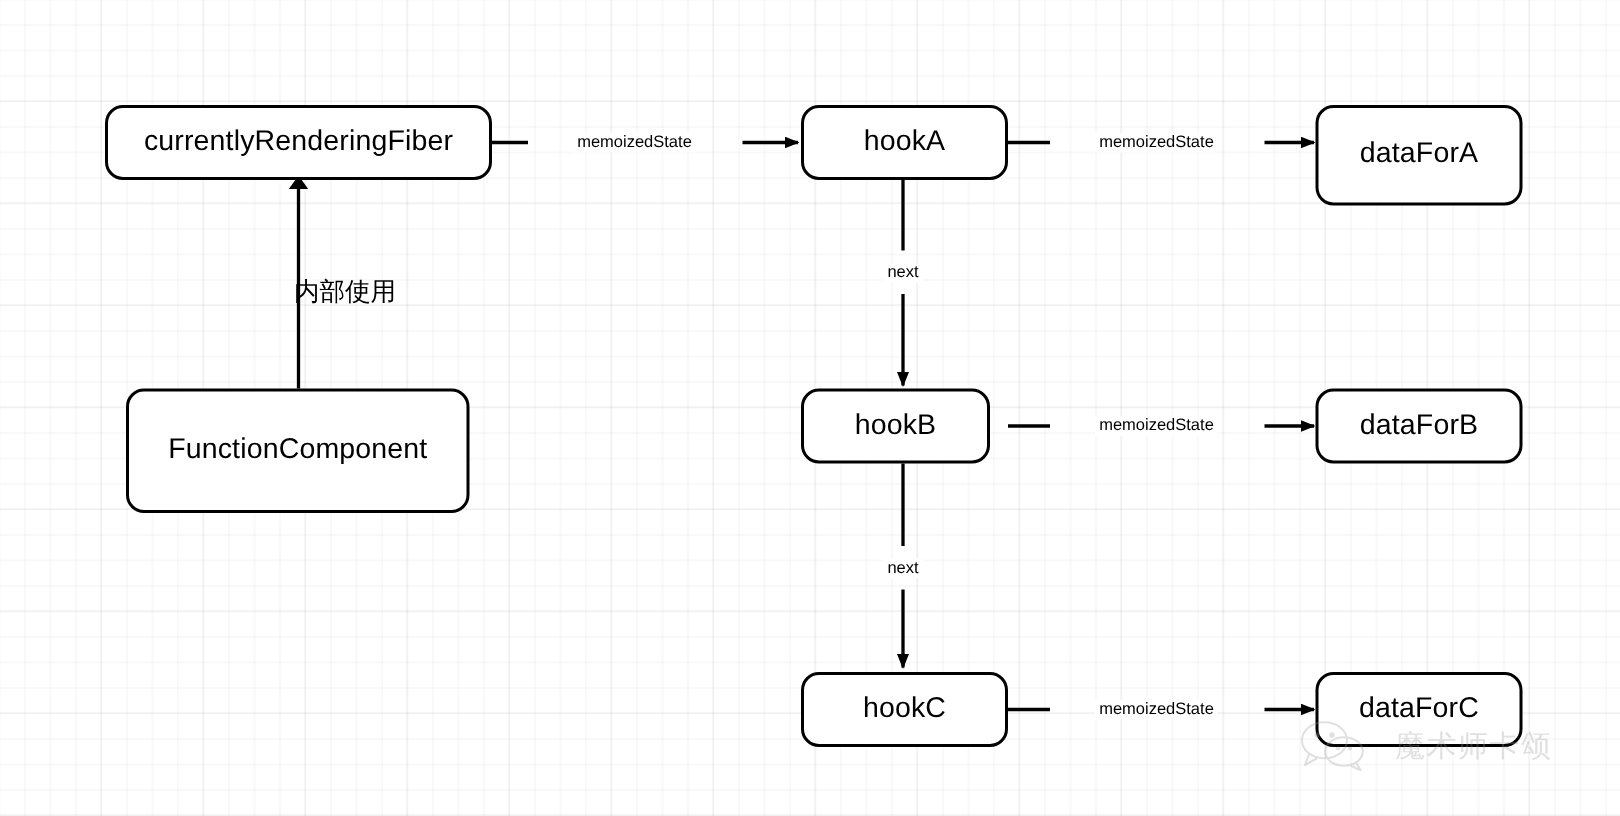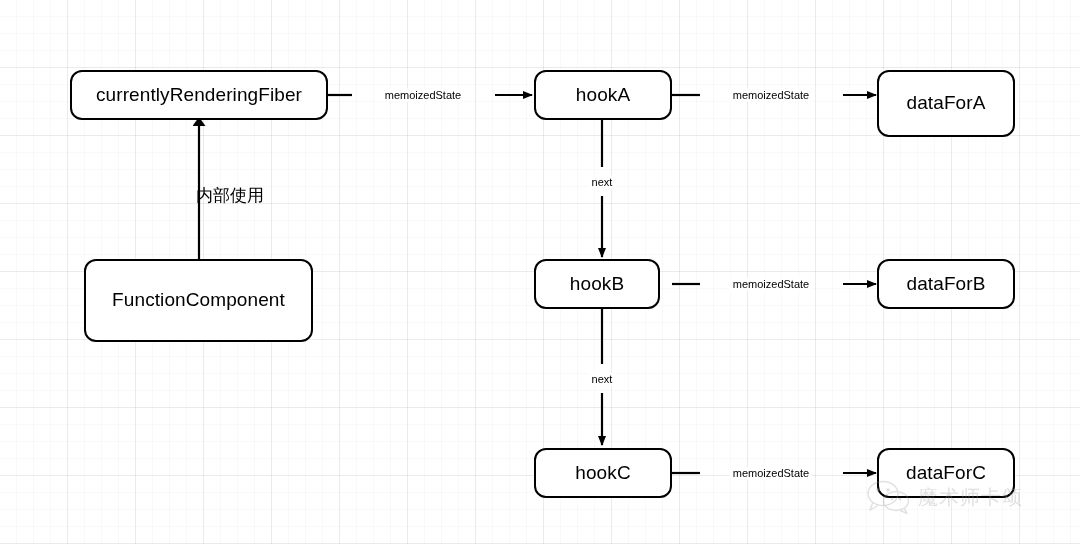--- a/index.html
+++ b/index.html
@@ -63,21 +63,21 @@
     background: transparent;
   }
   
   #watermark {
     position: absolute;
     left: 866px;
     top: 480px;
     z-index: 5;
     display: flex;
     align-items: center;
-    gap: 6px;
+    gap: 18px;
     opacity: 0.30;
     pointer-events: none;
   }
   #watermark .wm-text {
     font-family: "DejaVu Sans", sans-serif;
     font-size: 20px;
     color: #9a9a9a;
     letter-spacing: 1px;
     white-space: nowrap;
   }

